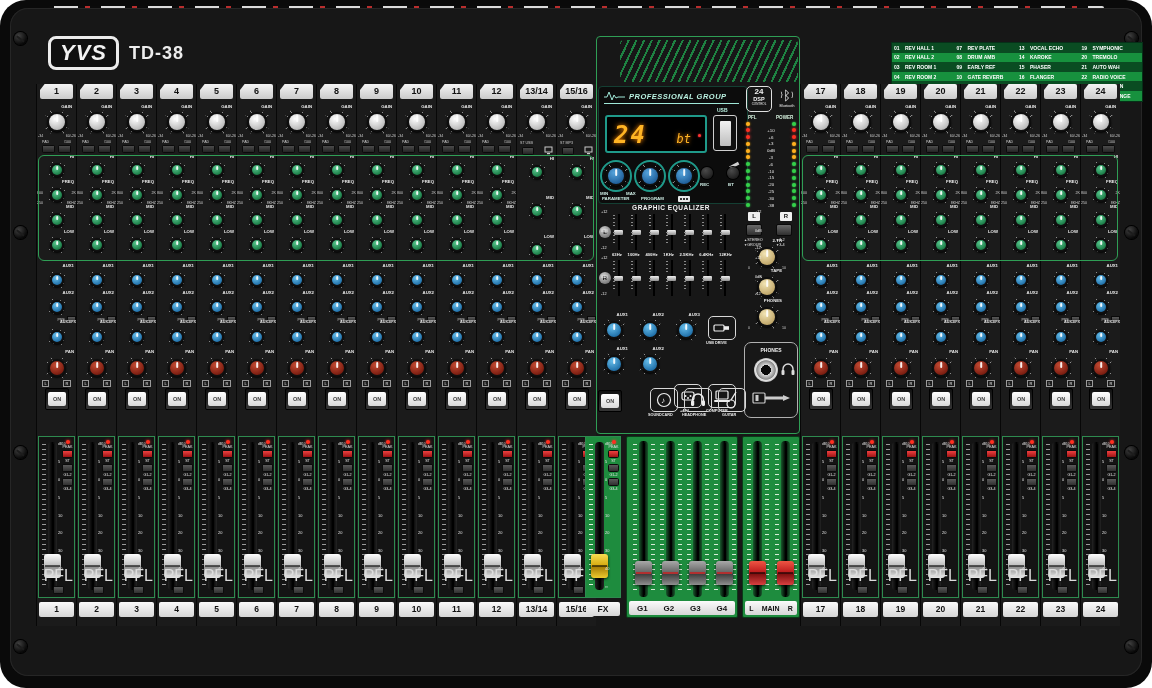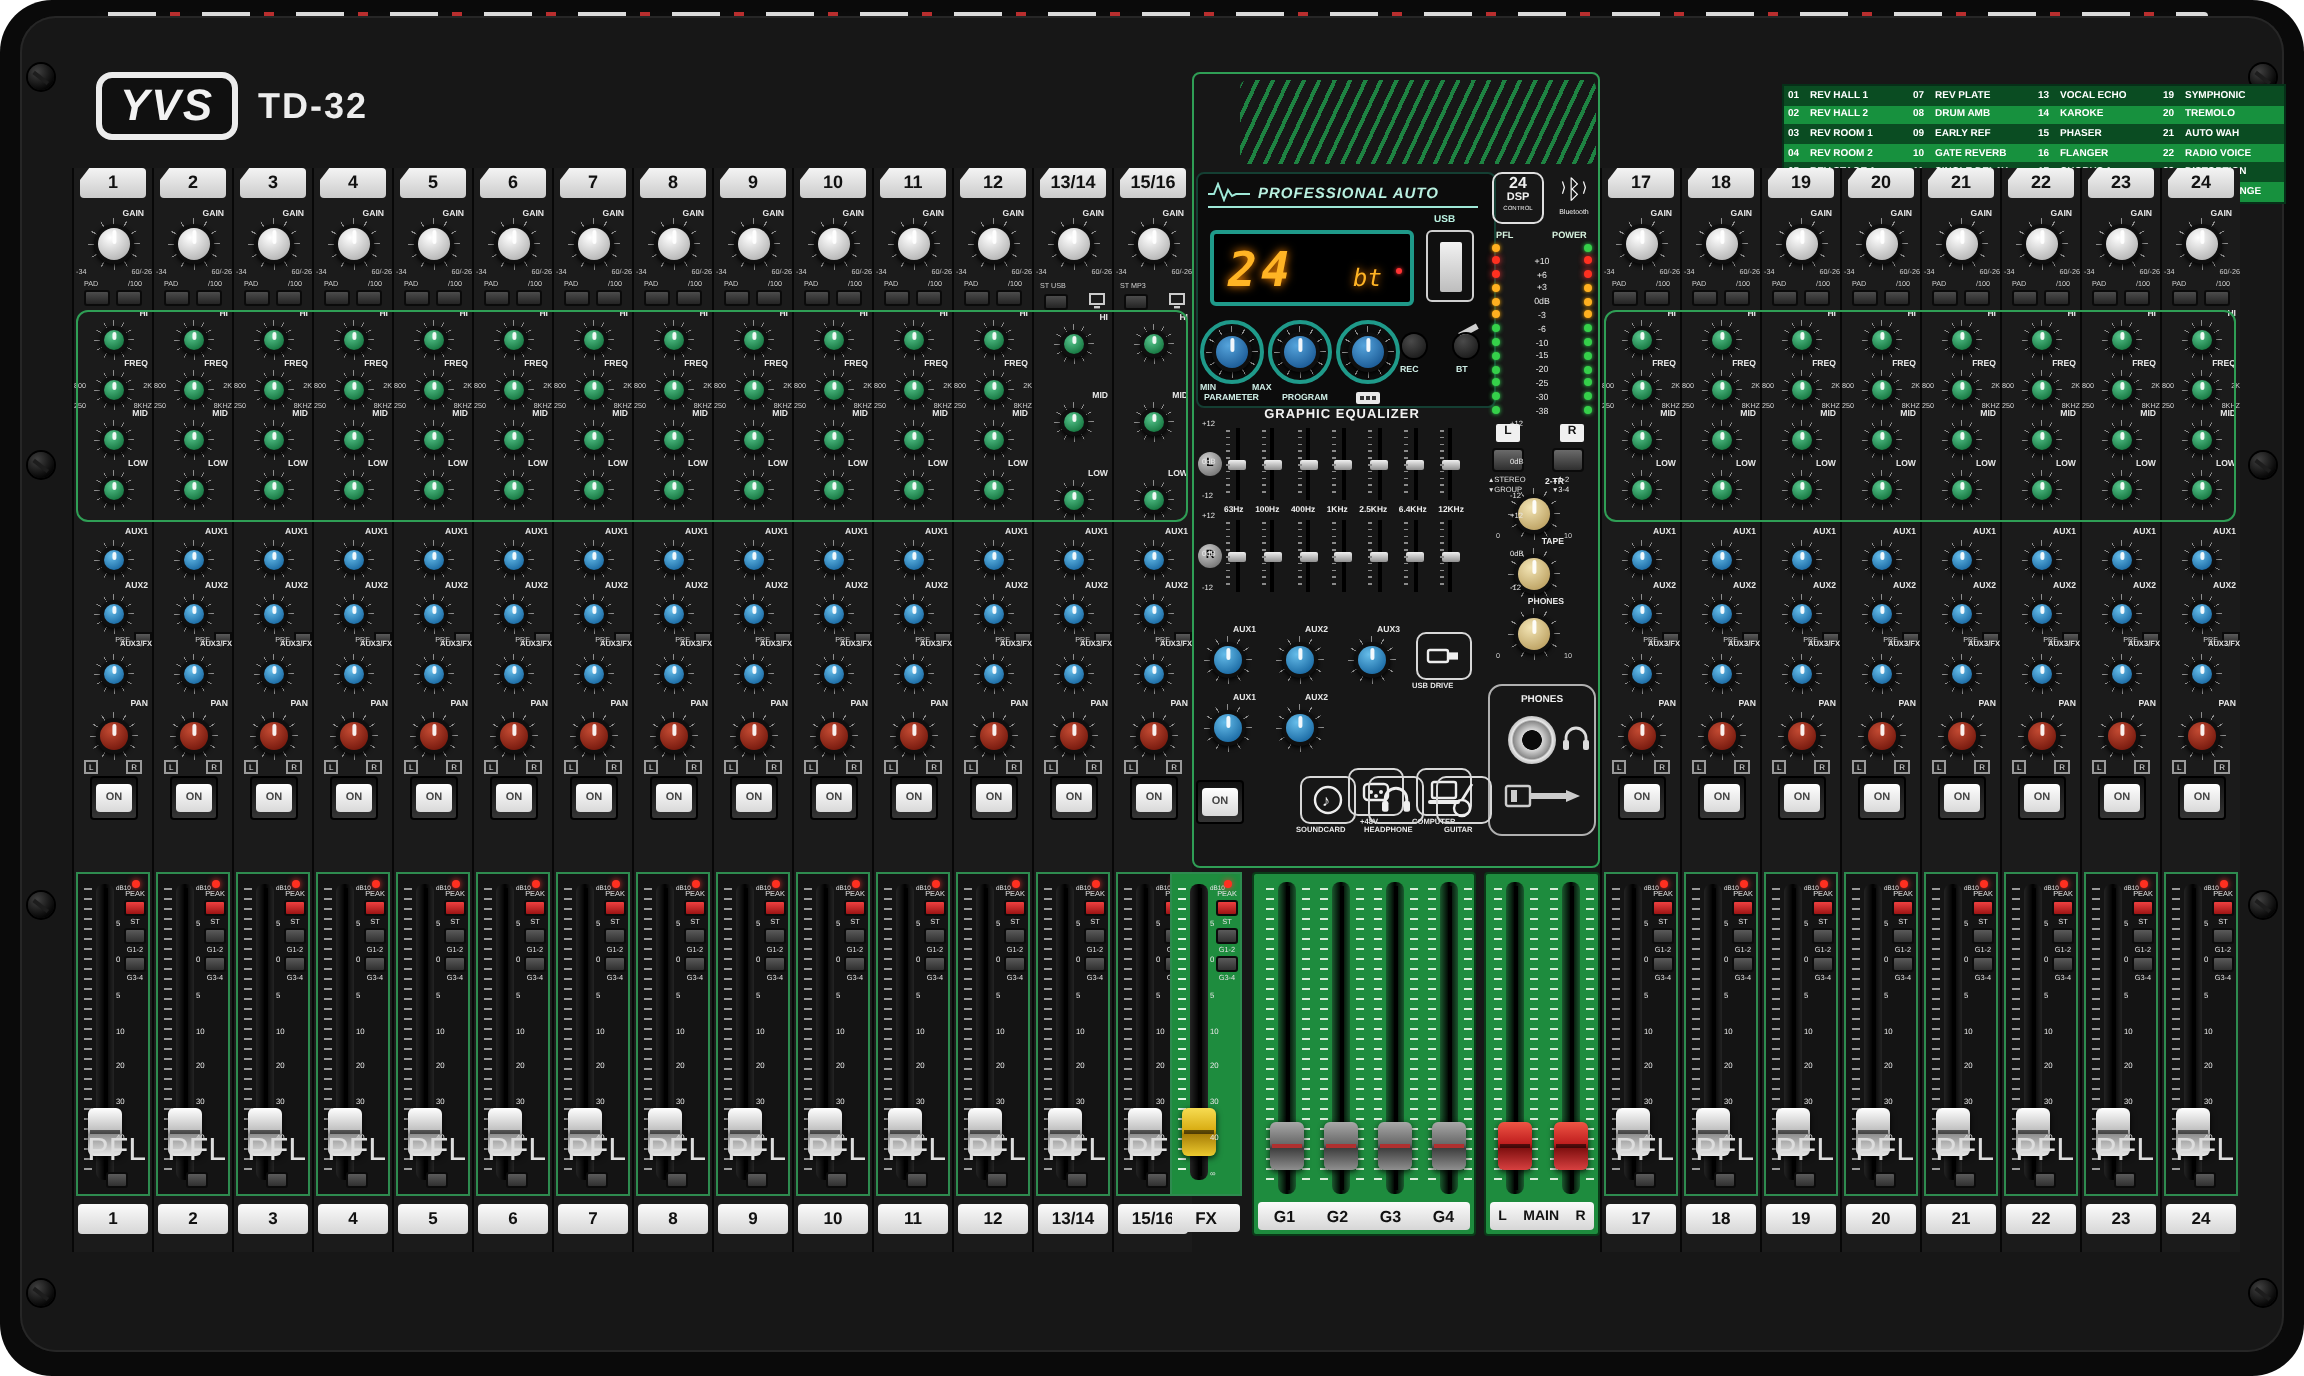--- a/index.html
+++ b/index.html
@@ -195,21 +195,21 @@
   <div class="screw" style="left:14px;top:226px"></div>
   <div class="screw" style="left:14px;top:446px"></div>
   <div class="screw" style="left:14px;top:640px"></div>
   <div class="screw" style="left:1125px;top:32px"></div>
   <div class="screw" style="left:1125px;top:226px"></div>
   <div class="screw" style="left:1125px;top:446px"></div>
   <div class="screw" style="left:1125px;top:640px"></div>
 
   <div class="logo">
     <span class="logo-box"><span class="logo-text">YVS</span></span>
-    <span class="model">TD-32</span>
+    <span class="model">TD-38</span>
   </div>
 
   <div class="fxlist" id="fxlist">
       <div class="fxrow r0">
         <div class="fxcell">
           <span class="fxnum">01</span>
           <span>REV HALL 1</span>
         </div>
         <div class="fxcell">
           <span class="fxnum">07</span>
@@ -2248,21 +2248,21 @@
       </div>
       <div class="eq-outline"></div>
     </div>
 
   <div class="master">
     <div class="dmodule">
       <div class="dtitle">
         <svg width="22" height="10" viewBox="0 0 22 10">
           <polyline points="0,6 3,6 5,1 8,9 10,4 12,7 14,6 21,6" fill="none" stroke="#9fe8d8" stroke-width="1"></polyline>
         </svg>
-        <span>PROFESSIONAL AUTO</span>
+        <span>PROFESSIONAL GROUP</span>
       </div>
       <div class="seg">
         <span class="big">24</span>
         <span class="btv">bt</span>
         <span class="dot"></span>
       </div>
       <span class="usblab">USB</span>
       <div class="usbport"></div>
       <svg style="position:absolute;left:128px;top:72px" width="14" height="12" viewBox="0 0 14 12">
         <rect x="2" y="5" width="10" height="3" fill="#cfcfcf" transform="rotate(-28 7 6)"></rect>

